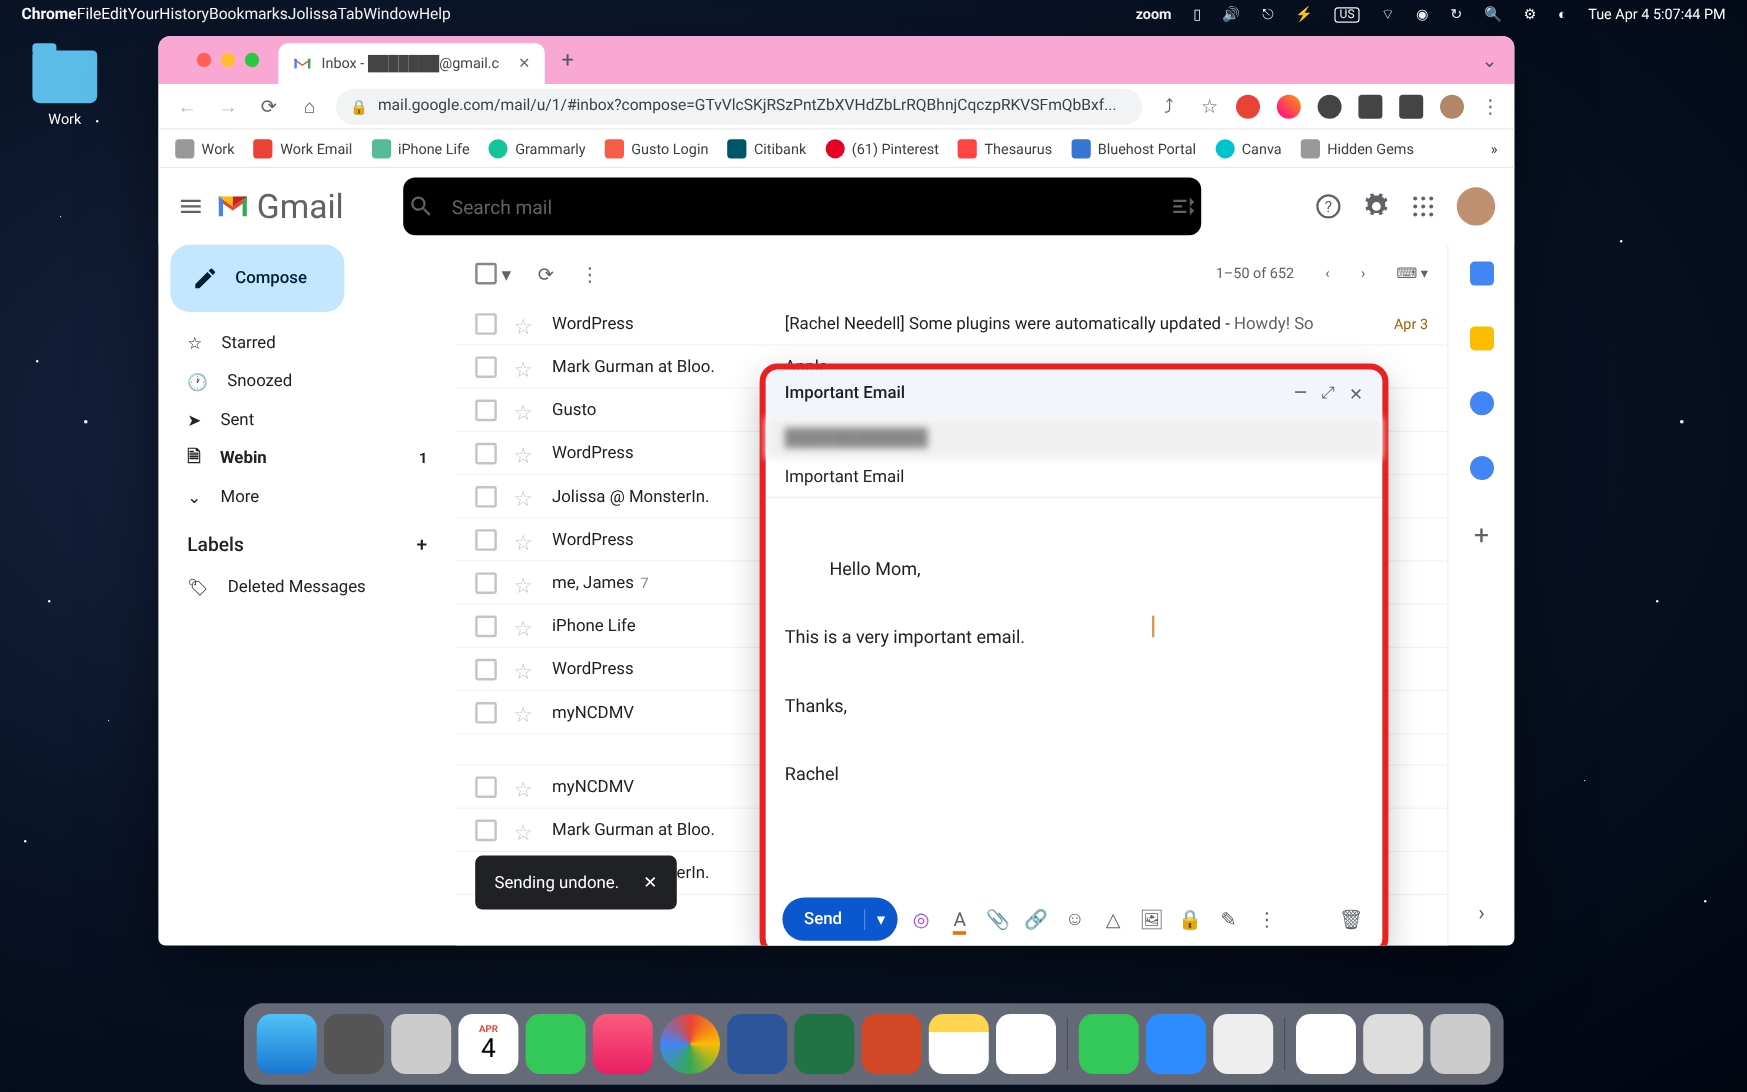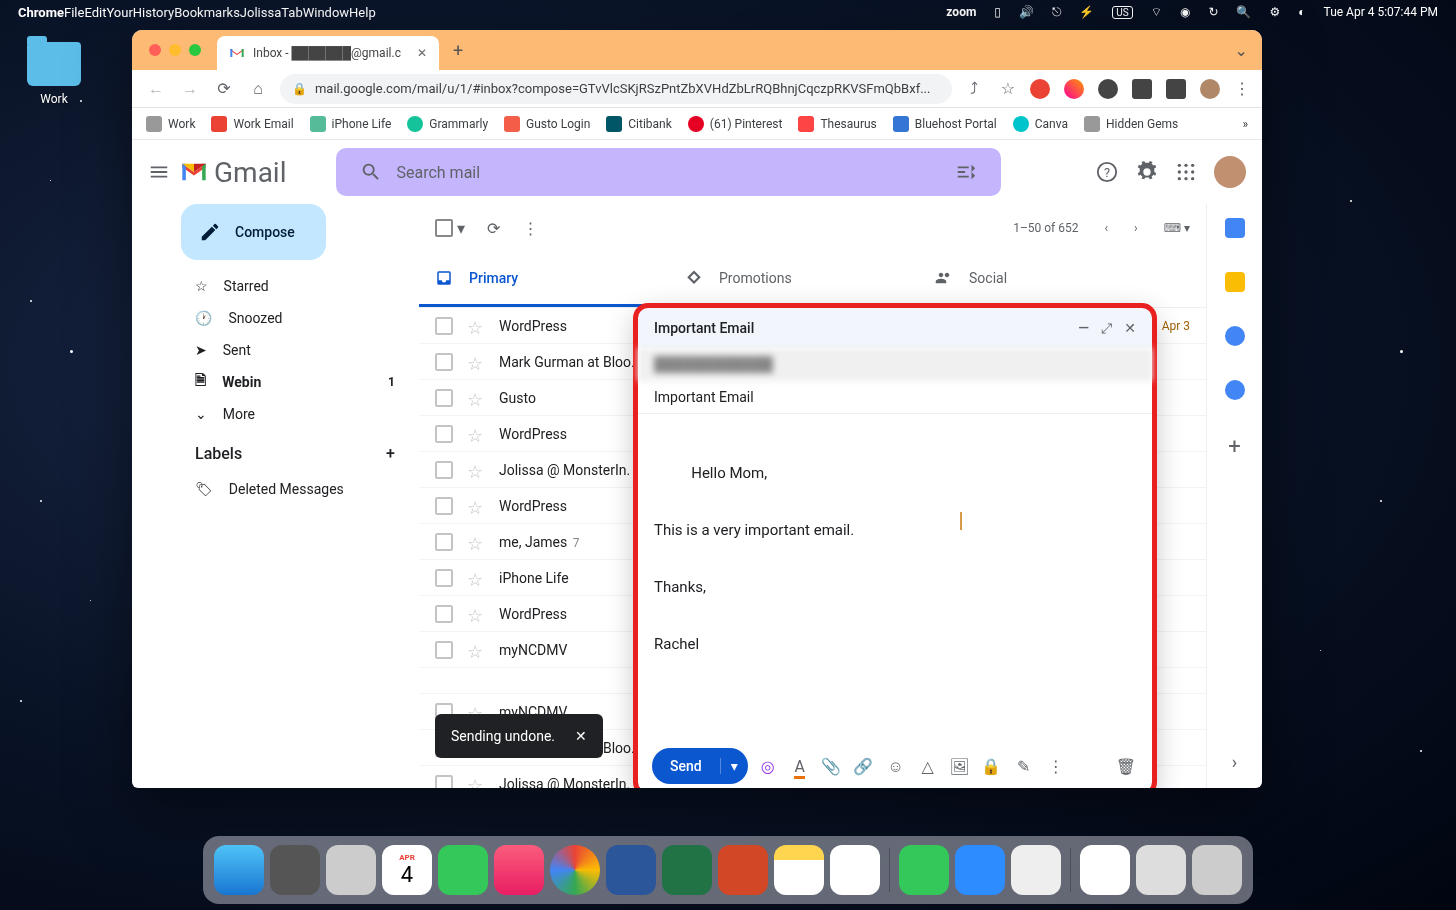--- a/index.html
+++ b/index.html
@@ -41,21 +41,21 @@
 .folder-icon { width:54px; height:44px; background:#5bbde8; border-radius:4px 4px 6px 6px; margin:0 auto 6px; position:relative; }
 .folder-icon::before { content:''; position:absolute; top:-6px; left:0; width:20px; height:8px; background:#5bbde8; border-radius:3px 3px 0 0; }
 .folder-label { color:#fff; font-size:12px; text-shadow:0 1px 2px rgba(0,0,0,.6); }
 
 
 .chrome {
   position:absolute; top:30px; left:132px; width:1130px; height:758px;
   background:#fff; border-radius:10px 10px 6px 6px; overflow:hidden;
   box-shadow: 0 20px 60px rgba(0,0,0,.5);
 }
-.tabstrip { height:40px; background:#fdba74; display:flex; align-items:center; padding-left:17px; }
+.tabstrip { height:40px; background:#f9a8d4; display:flex; align-items:center; padding-left:32px; }
 .traffic { display:flex; gap:8px; margin-right:16px; }
 .tl { width:12px; height:12px; border-radius:50%; }
 .tl.red { background:#ff5f57; } .tl.yellow { background:#ffbd2e; } .tl.green { background:#28c840; }
 .tab { background:#fff; height:34px; border-radius:8px 8px 0 0; display:flex; align-items:center; padding:0 12px; gap:8px; font-size:12px; color:#444; margin-top:6px; }
 .tab svg { width:16px; height:16px; }
 .tab-close { margin-left:8px; color:#666; }
 .newtab { margin-left:14px; color:#555; font-size:18px; }
 .tabstrip-menu { margin-left:auto; margin-right:14px; color:#555; }
 
 .addrbar { height:38px; background:#fff; display:flex; align-items:center; padding:0 12px; gap:10px; border-bottom:1px solid #e2e2e2; }
@@ -65,26 +65,26 @@
 .lock { color:#5f6368; font-size:12px; }
 .ext-icons { display:flex; gap:14px; align-items:center; margin-left:auto; }
 .ext { width:20px; height:20px; border-radius:50%; }
 
 .bookbar { height:32px; background:#fff; display:flex; align-items:center; padding:0 14px; gap:16px; font-size:12px; color:#3c4043; border-bottom:1px solid #e8e8e8; overflow:hidden; }
 .bm { display:flex; align-items:center; gap:6px; white-space:nowrap; }
 .bm-icon { width:16px; height:16px; background:#888; border-radius:3px; }
 .g-header { position:absolute; top:110px; left:0; right:0; height:64px; display:flex; align-items:center; padding:0 16px; gap:10px; background:#fff; }
 .hamburger { color:#5f6368; }
 .gmail-logo { display:flex; align-items:center; gap:6px; font-size:28px; color:#5f6368; }
-.searchbox { margin-left:40px; flex:1; max-width:665px; height:48px; background:#c4b5fd; border-radius:10px; display:flex; align-items:center; padding:0 24px; gap:14px; color:#5f6368; }
+.searchbox { margin-left:40px; flex:1; max-width:665px; height:48px; background:#000000; border-radius:10px; display:flex; align-items:center; padding:0 4px; gap:14px; color:#5f6368; }
 .search-tune { margin-left:auto; }
 .g-header-right { margin-left:auto; display:flex; gap:18px; align-items:center; color:#5f6368; }
 .avatar { width:32px; height:32px; border-radius:50%; background:#c09070; }
 
-.g-body { position:absolute; top:174px; left:0; right:0; bottom:0; display:flex;padding-left:39px; }
+.g-body { position:absolute; top:174px; left:0; right:0; bottom:0; display:flex; }
 .g-sidebar { width:248px; padding:0 8px 0 0; }
 .compose-btn { margin:0 0 10px 10px; width:145px; height:56px; background:#c2e7ff; border-radius:16px; display:flex; align-items:center; gap:14px; padding-left:18px; font-size:14px; font-weight:500; color:#001d35; }
 .nav-item { height:32px; display:flex; align-items:center; gap:16px; padding-left:24px; border-radius:0 16px 16px 0; font-size:14px; color:#202124; }
 .nav-item.active { background:#d3e3fd; font-weight:700; }
 .nav-item .count { margin-left:auto; margin-right:16px; font-size:12px; }
 .nav-item.bold { font-weight:700; }
 .labels-hdr { display:flex; align-items:center; padding:14px 16px 10px 24px; font-size:16px; font-weight:500; color:#202124; }
 .labels-hdr .plus { margin-left:auto; }
 
 .g-main { flex:1; background:#fff; display:flex; flex-direction:column; position:relative; }
@@ -384,40 +384,20 @@
         <span style="display:flex;align-items:center;gap:4px"><span style="width:18px;height:18px;border:2px solid #888;border-radius:2px;display:inline-block"></span>▾</span>
         <span>⟳</span>
         <span>⋮</span>
         <div class="pager">
           <span>1–50 of 652</span>
           <span>‹</span>
           <span>›</span>
           <span>⌨ ▾</span>
         </div>
       </div>
-      <div class="g-tabs">
-        <div class="g-tab active">
-          <svg width="18" height="18" viewBox="0 0 24 24">
-              <path fill="#0b57d0" d="M19 3H5a2 2 0 00-2 2v14a2 2 0 002 2h14a2 2 0 002-2V5a2 2 0 00-2-2zm0 12h-4a3 3 0 01-6 0H5V5h14v10z"></path>
-            </svg>
-          <span>Primary</span>
-        </div>
-        <div class="g-tab">
-          <svg width="18" height="18" viewBox="0 0 24 24">
-              <path fill="#5f6368" d="M21 11l-9-9-9 9 9 9 9-9zm-9 5l-5-5 5-5 5 5-5 5z"></path>
-            </svg>
-          <span>Promotions</span>
-        </div>
-        <div class="g-tab">
-          <svg width="18" height="18" viewBox="0 0 24 24">
-              <path fill="#5f6368" d="M16 11c1.66 0 3-1.34 3-3s-1.34-3-3-3-3 1.34-3 3 1.34 3 3 3zm-8 0c1.66 0 3-1.34 3-3S9.66 5 8 5 5 6.34 5 8s1.34 3 3 3zm0 2c-2.33 0-7 1.17-7 3.5V19h14v-2.5c0-2.33-4.67-3.5-7-3.5z"></path>
-            </svg>
-          <span>Social</span>
-        </div>
-      </div>
       <div class="email-list" id="email-list">
           <div class="email-row">
             <span class="cb"></span>
             <span class="star">☆</span>
             <span class="sender">WordPress</span>
             <span class="subj">[Rachel Needell] Some plugins were automatically updated - <span style="color:#5f6368">Howdy! So</span></span>
             <span class="dt">Apr 3</span>
           </div>
           <div class="email-row">
             <span class="cb"></span>

